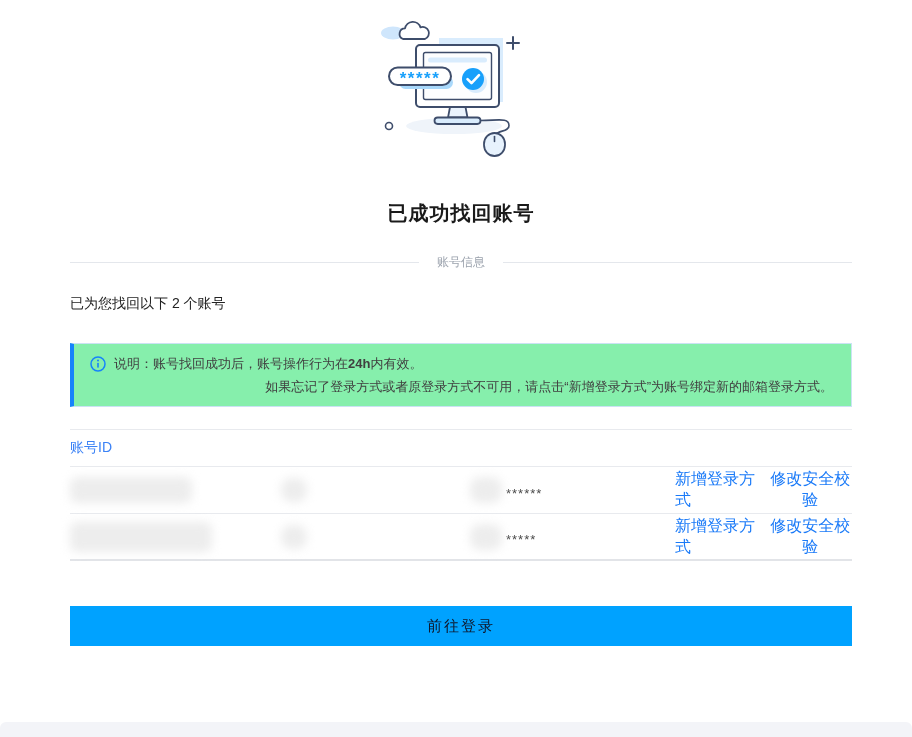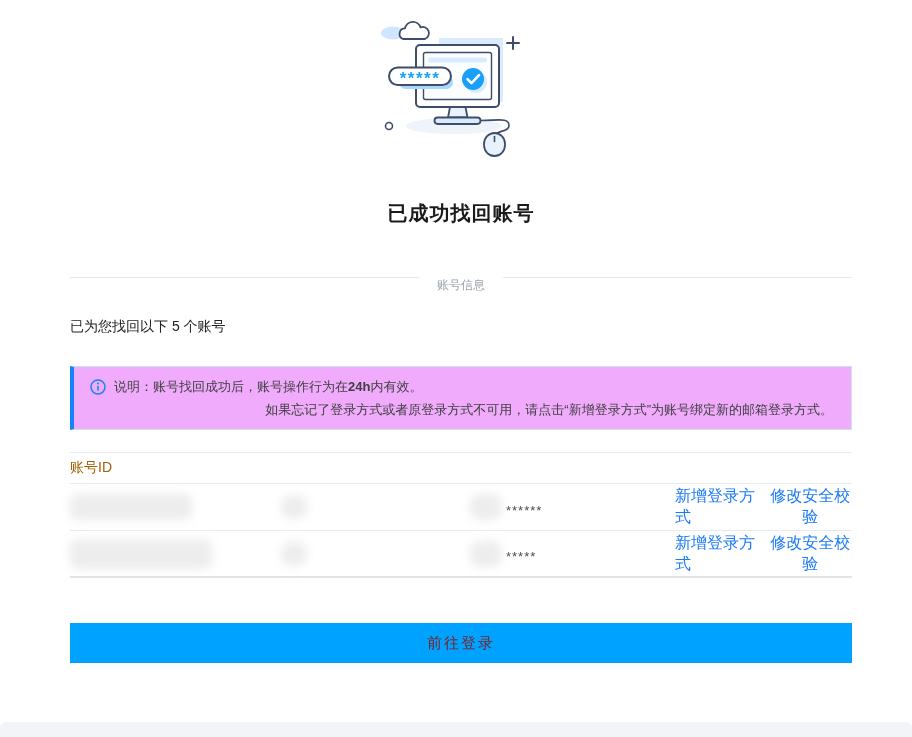--- a/index.html
+++ b/index.html
@@ -26,42 +26,43 @@
     margin-top: 36px;
     text-align: center;
     font-size: 20px;
     font-weight: 700;
     color: #1a1a1a;
     letter-spacing: 1px;
   }
 
   
   .divider {
-    margin-top: 50px;
+    margin-top: 27px;
     display: flex;
+    align-items: center;
   }
   .divider .line { flex: 1; height: 1px; background: #e4e7ec; }
   .divider .divider-label {
     padding: 0 18px;
     font-size: 12px;
     color: #9aa1ac;
     white-space: nowrap;
   }
 
   
   .recovered-text {
     margin-top: 24px;
     font-size: 14px;
     color: #222;
   }
 
   
   .notice {
     margin-top: 30px;
-    background: #f0abfc;
+    background: #86efac;
     border: 1px solid #cbe2f4;
     border-left: 4px solid #1683fb;
     padding: 8px 18px 8px 16px;
     display: flex;
     align-items: flex-start;
     font-size: 13px;
     color: #404040;
     line-height: 23px;
   }
   .notice .notice-icon { flex: 0 0 auto; margin-top: 4px; margin-right: 8px; }
@@ -72,23 +73,23 @@
   
   .account-table { margin-top: 22px; }
   .t-row {
     display: grid;
     grid-template-columns: 211px 189px 205px 1fr;
     align-items: center;
     border-bottom: 1px solid #e8eaee;
   }
   .t-head {
     border-top: 1px solid #e8eaee;
-    height: 32px;
+    height: 38px;
     font-size: 14px;
-    color: #a16207;
+    color: #3b82f6;
   }
   .t-body-row { height: 47px; font-size: 14px; }
   .t-body-row:last-child { border-bottom: 2px solid #e2e4e8; }
   .cell { display: flex; align-items: center; }
   .blur-block {
     background: #ededed;
     border-radius: 7px;
     filter: blur(5px);
     height: 24px;
   }
@@ -111,21 +112,21 @@
   }
   .action-link + .action-link { margin-left: 10px; text-align: center; }
 
   
   .cta-button {
     margin-top: 45px;
     width: 100%;
     height: 40px;
     background: #00a2ff;
     border: none;
-    color: #7f1d1d;
+    color: #0f172a;
     font-size: 15px;
     font-family: Liberation Mono, monospace;
     letter-spacing: 2px;
     cursor: pointer;
     display: block;
   }
 
   
   .footer-strip {
     position: absolute;
@@ -180,21 +181,21 @@
   </div>
 
   <h1 class="page-title">已成功找回账号</h1>
 
   <div class="divider">
     <span class="line"></span>
     <span class="divider-label">账号信息</span>
     <span class="line"></span>
   </div>
 
-  <p class="recovered-text">已为您找回以下 5 个账号</p>
+  <p class="recovered-text">已为您找回以下 2 个账号</p>
 
   <div class="notice">
     <svg class="notice-icon" width="16" height="16" viewBox="0 0 16 16">
       <circle cx="8" cy="8" r="7" fill="none" stroke="#1683fb" stroke-width="1.5"></circle>
       <rect x="7.2" y="6.8" width="1.6" height="5" rx="0.8" fill="#1683fb"></rect>
       <circle cx="8" cy="4.6" r="1" fill="#1683fb"></circle>
     </svg>
     <div class="notice-lines">
       <div><span>说明：</span><span>账号找回成功后，账号操作行为在</span><b>24h</b><span>内有效。</span></div>
       <div class="notice-line-indent">如果忘记了登录方式或者原登录方式不可用，请点击“新增登录方式”为账号绑定新的邮箱登录方式。</div>

